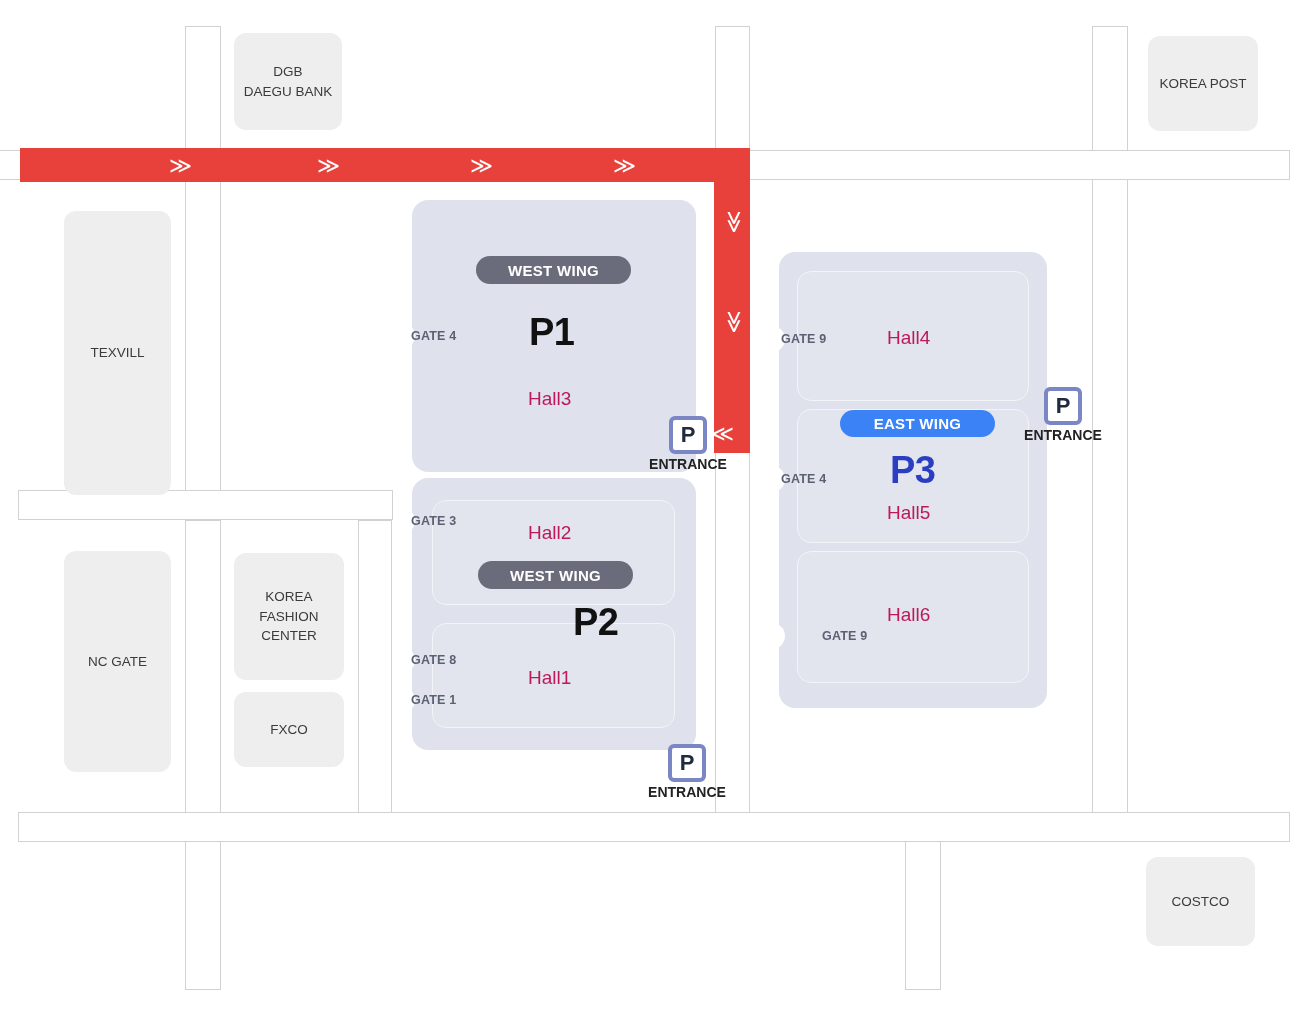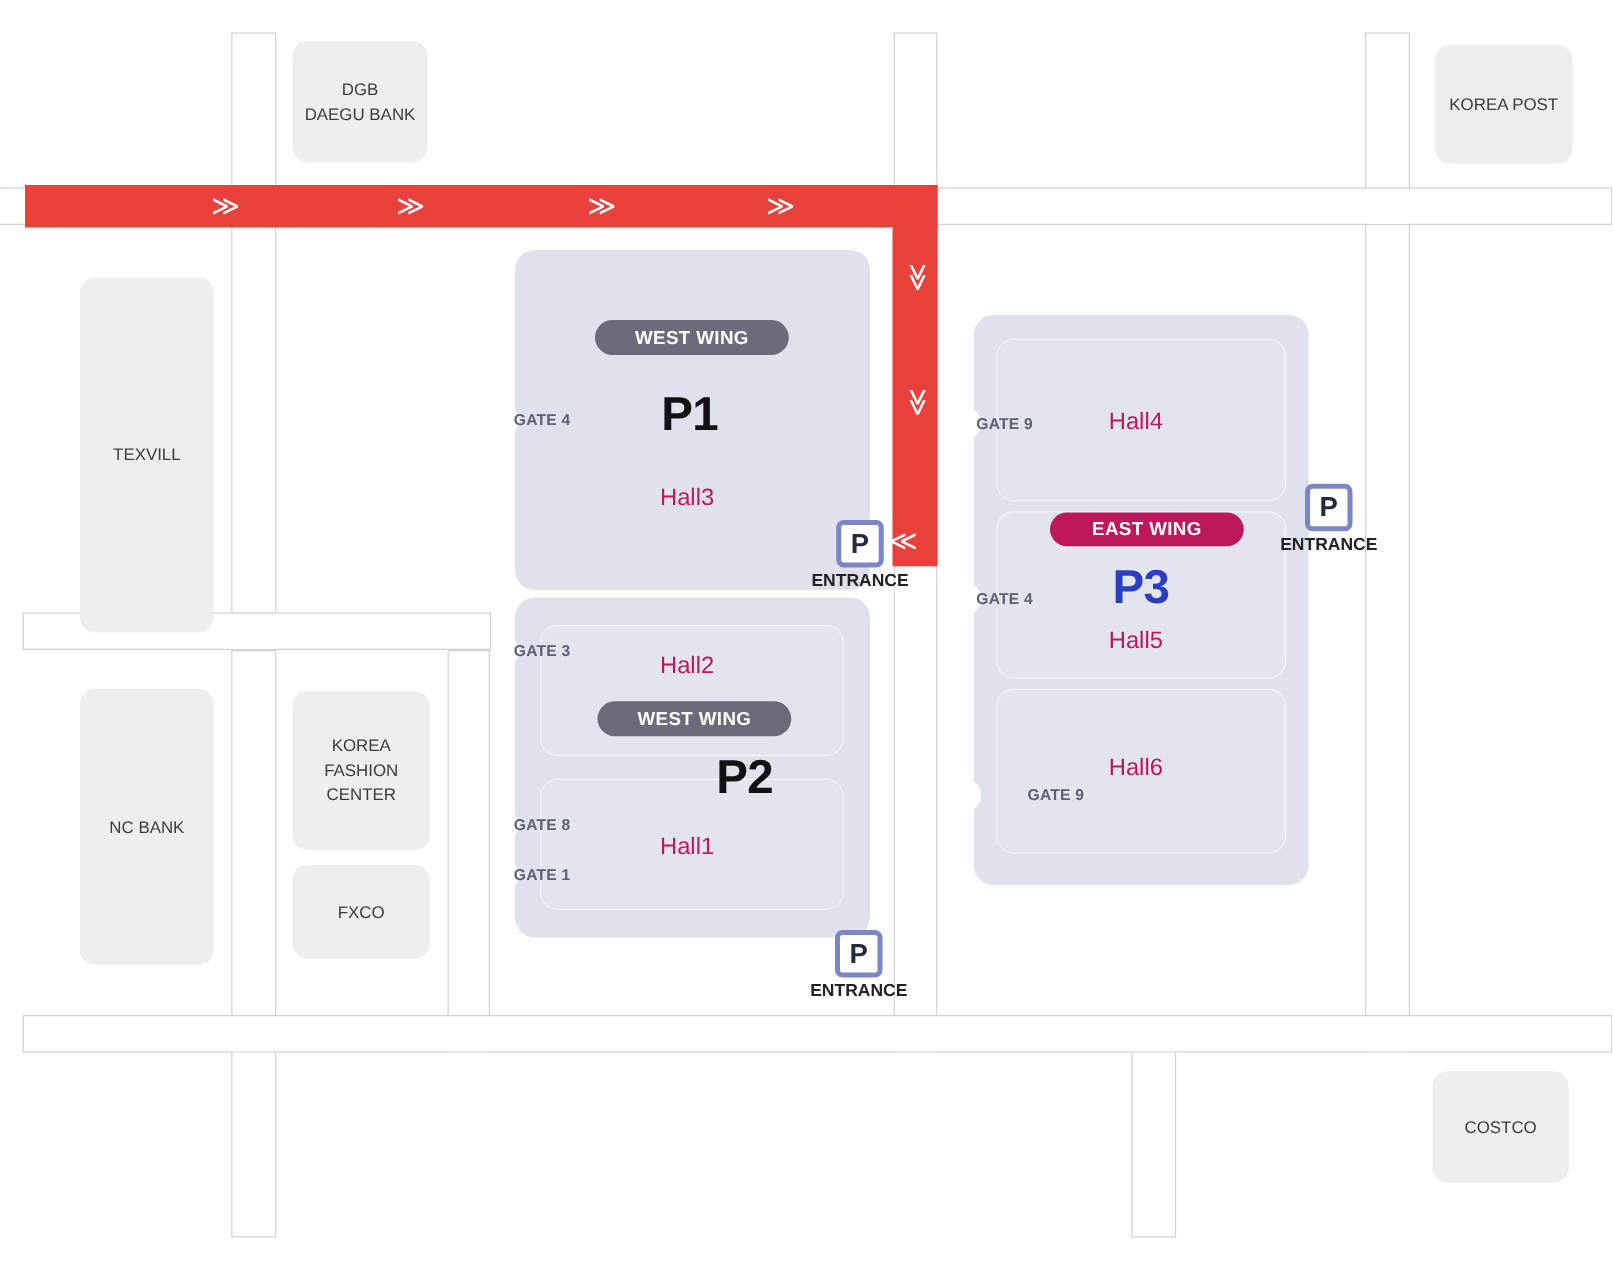--- a/index.html
+++ b/index.html
@@ -62,21 +62,21 @@
     position:absolute;
     border-radius:999px;
     color:#ffffff;
     font-size:15px;
     font-weight:bold;
     letter-spacing:.3px;
     display:flex;align-items:center;justify-content:center;
     white-space:nowrap;
   }
   .wingbadge.west{background:#6b6c7b;}
-  .wingbadge.east{background:#be185d;}
+  .wingbadge.east{background:#3b82f6;}
 
   
   .gate{position:absolute;display:flex;align-items:center;}
   .gate .notch{
     width:16px;height:26px;background:#ffffff;
     border-radius:0 14px 14px 0;
     margin-right:-4px;
   }
   .gate .gtext{
     font-size:12.5px;font-weight:bold;color:#5b6072;
@@ -150,27 +150,27 @@
 
   <div class="bldg" style="left:234px;top:33px;width:108px;height:97px;">
     <span style="white-space:pre-line;">DGB
 DAEGU BANK</span>
   </div>
 
   <div class="bldg" style="left:1148px;top:36px;width:110px;height:95px;">
     <span style="white-space:pre-line;">KOREA POST</span>
   </div>
 
-  <div class="bldg" style="left:64px;top:211px;width:107px;height:284px;margin-top:11px;">
+  <div class="bldg" style="left:64px;top:211px;width:107px;height:284px;">
     <span style="white-space:pre-line;">TEXVILL</span>
   </div>
 
 
   <div class="bldg" style="left:64px;top:551px;width:107px;height:221px;">
-    <span style="white-space:pre-line;">NC BANK</span>
+    <span style="white-space:pre-line;">NC GATE</span>
   </div>
 
   <div class="bldg" style="left:234px;top:553px;width:110px;height:127px;">
     <span style="white-space:pre-line;">KOREA
 FASHION
 CENTER</span>
   </div>
 
   <div class="bldg" style="left:234px;top:692px;width:110px;height:75px;">
     <span style="white-space:pre-line;">FXCO</span>

